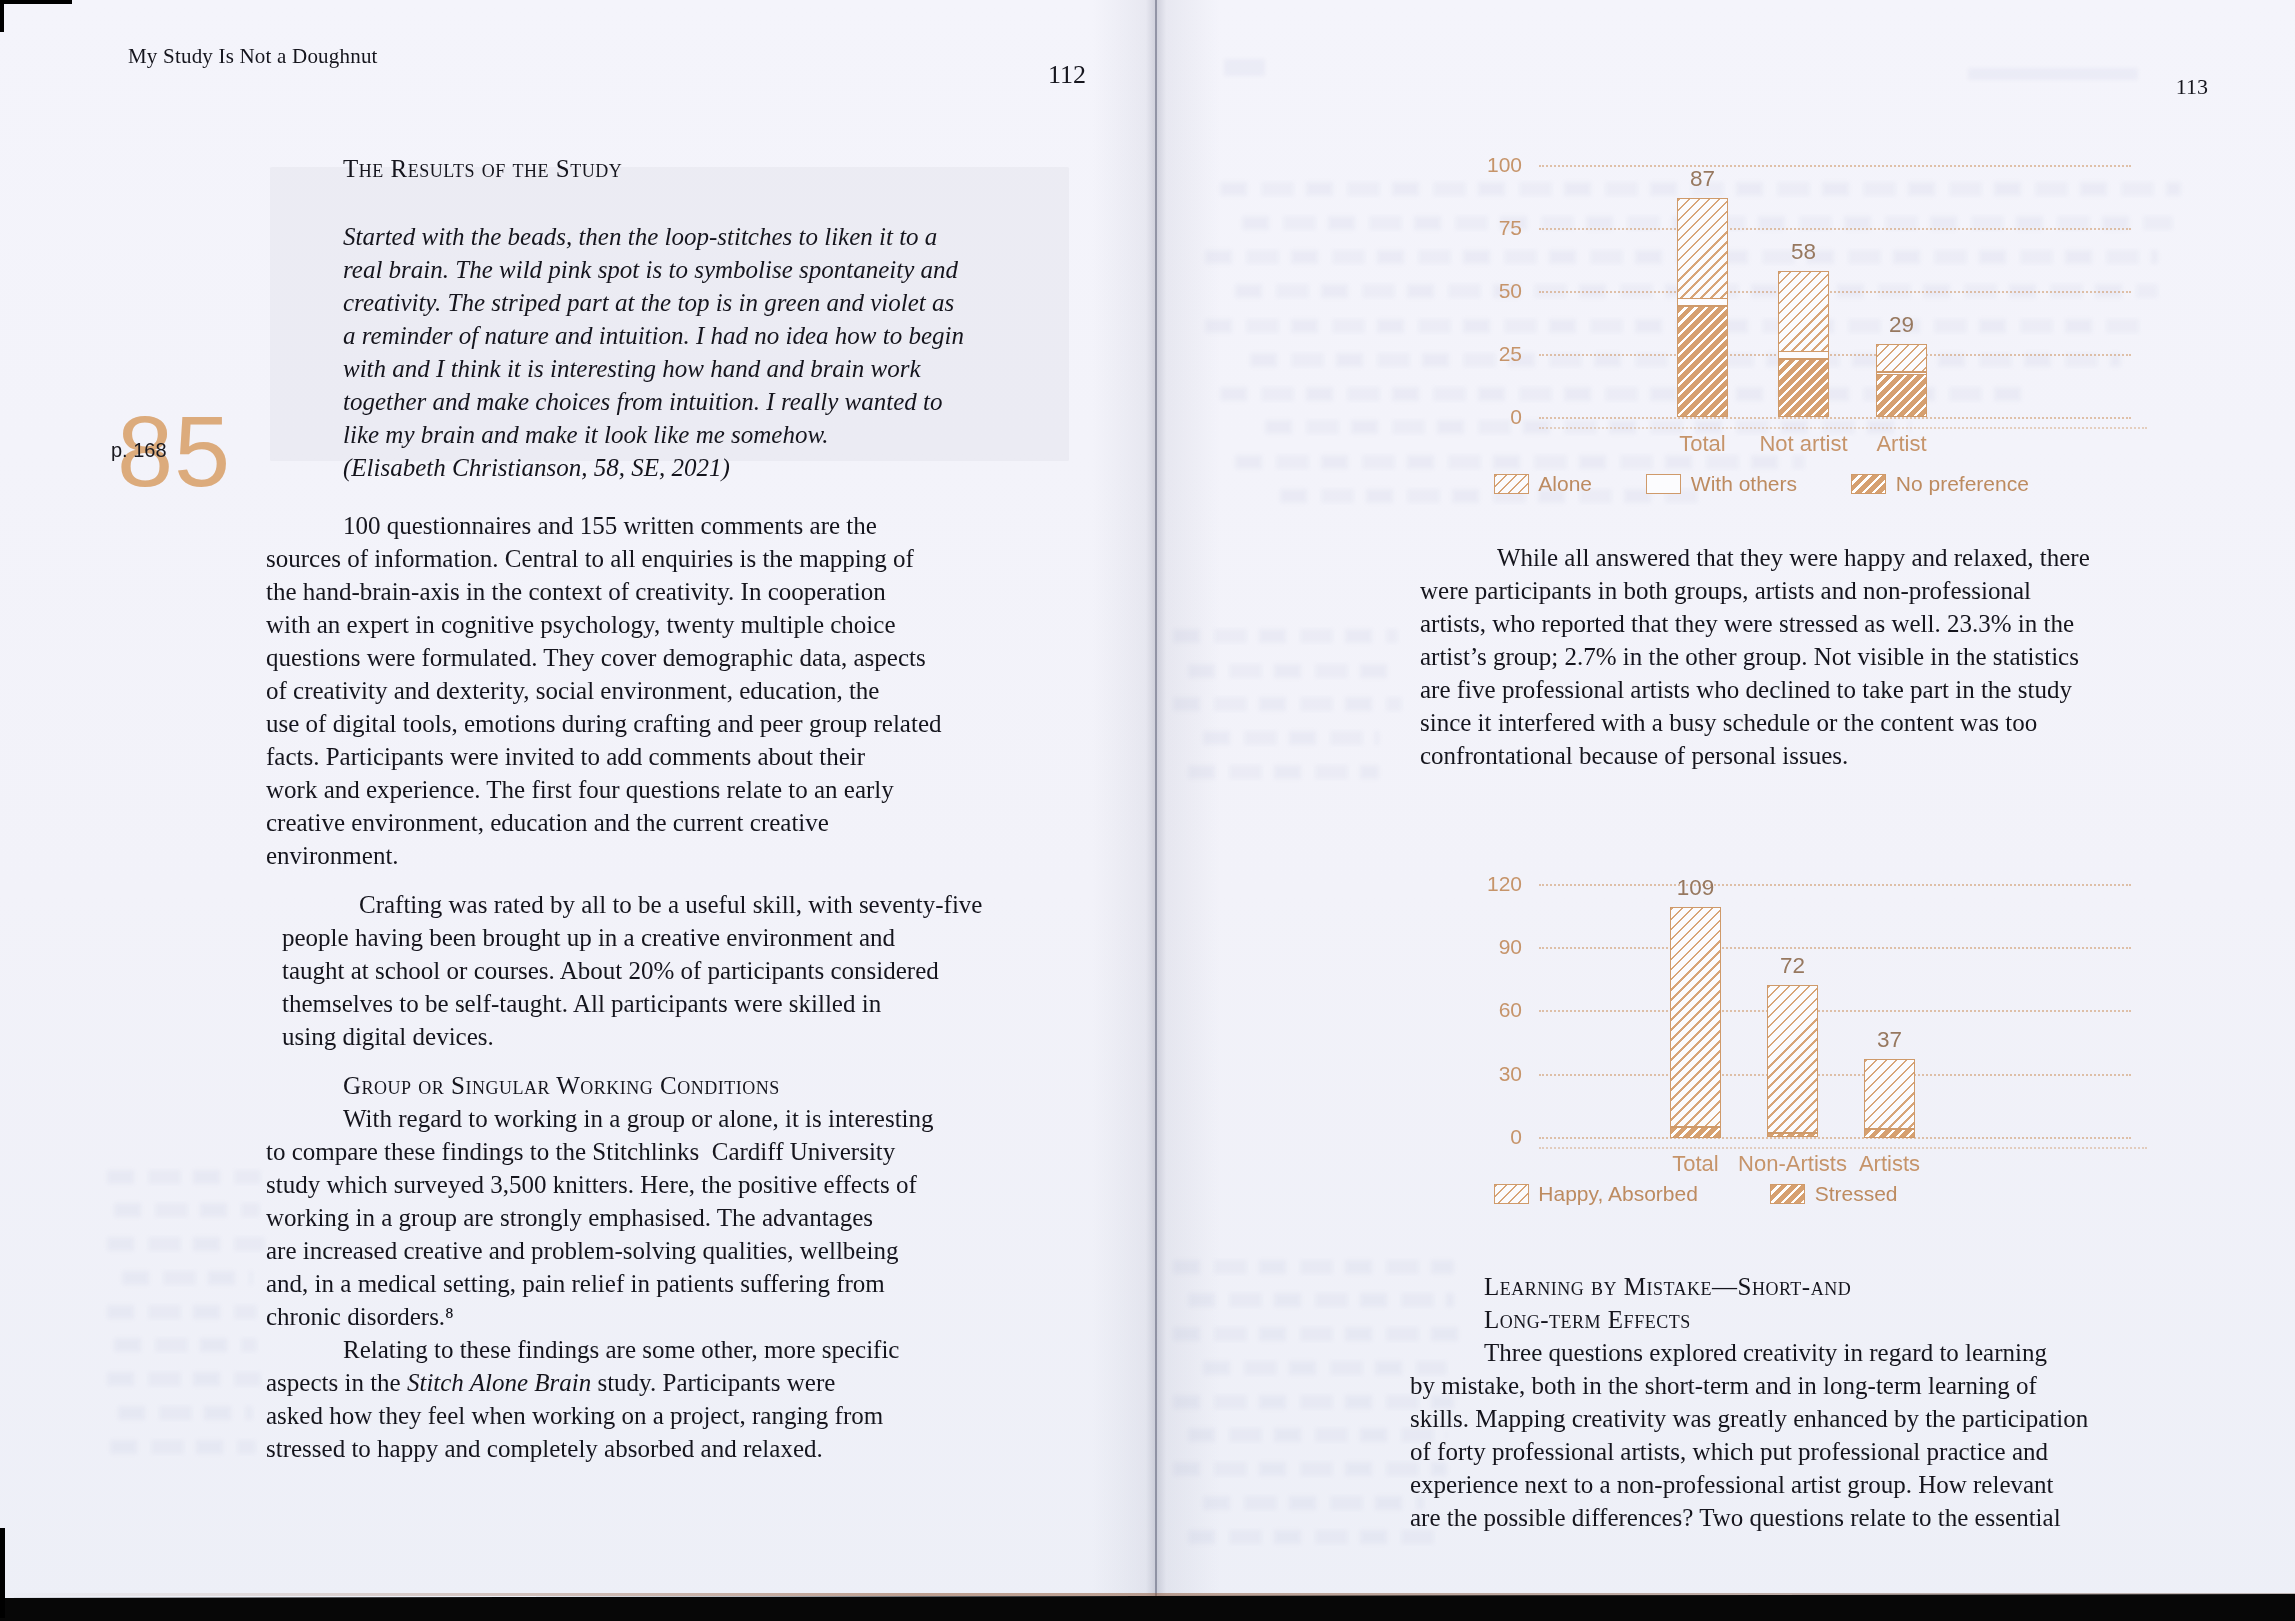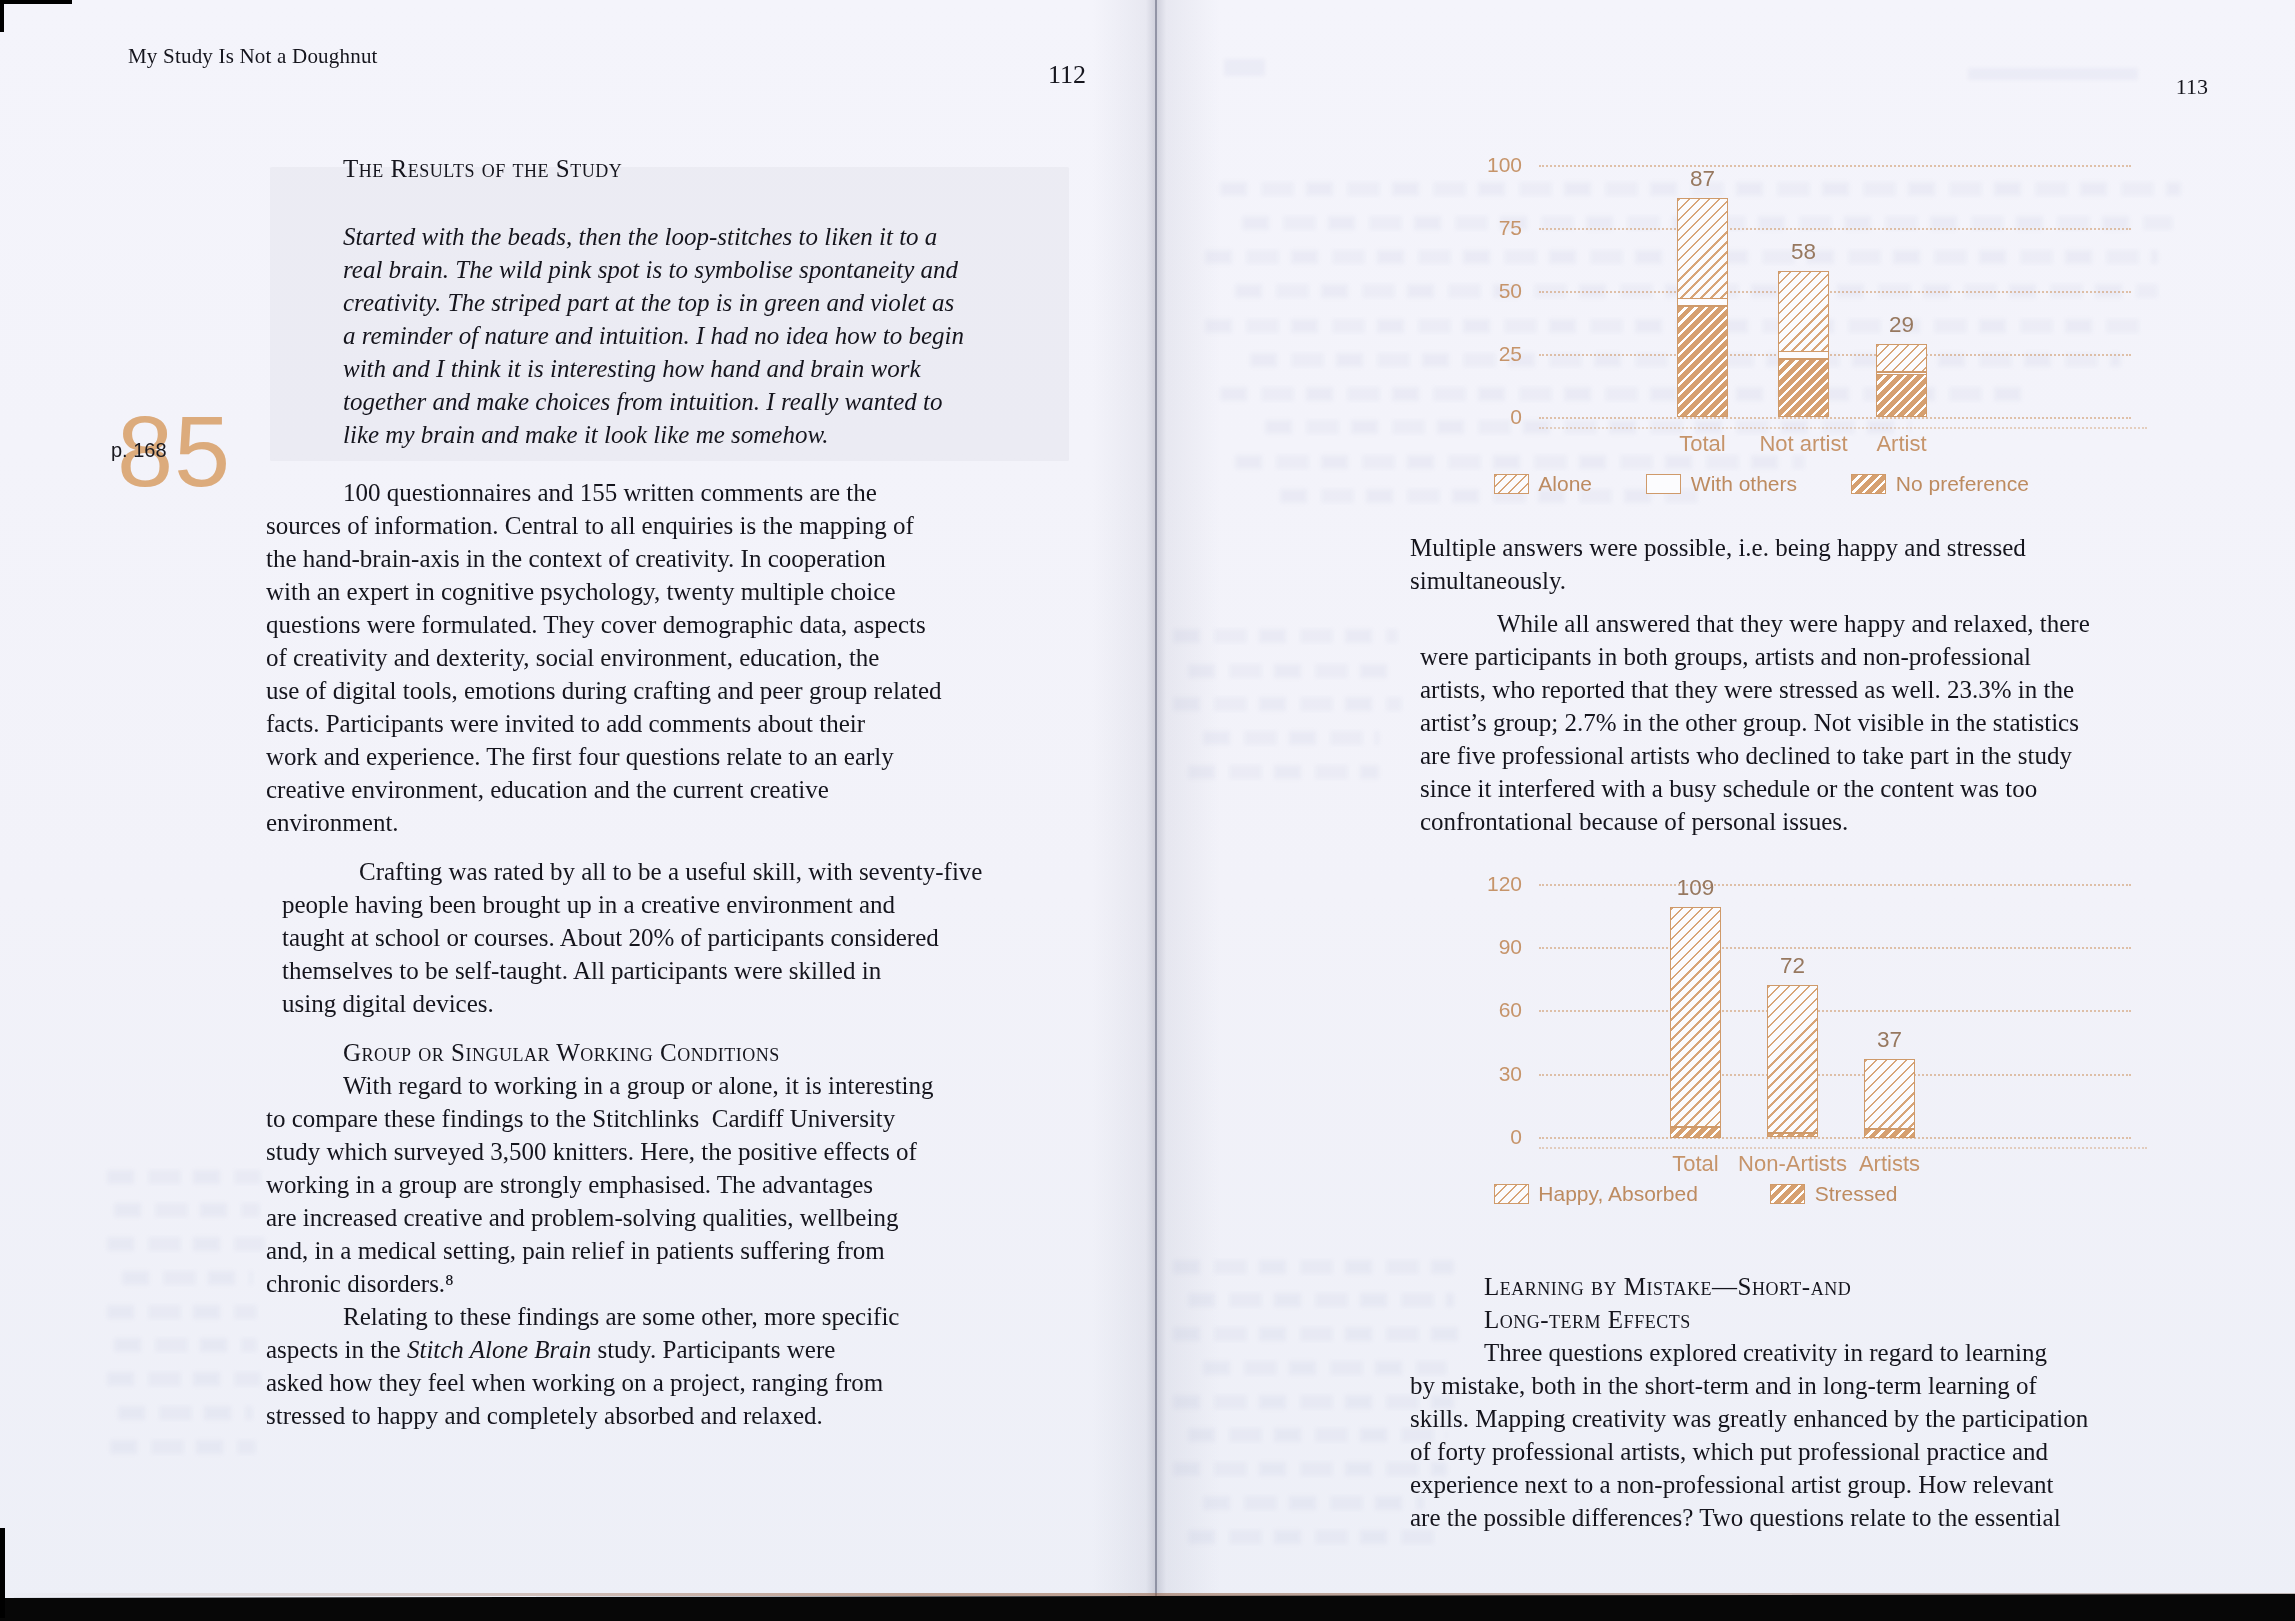--- a/index.html
+++ b/index.html
@@ -112,20 +112,21 @@
   <div class="abs leftcol">
     <div class="scaps">The Results of the Study</div>
     <div class="quoteblk">
       <div class="pre">Started with the beads, then the loop-stitches to liken it to a
 real brain. The wild pink spot is to symbolise spontaneity and
 creativity. The striped part at the top is in green and violet as
 a reminder of nature and intuition. I had no idea how to begin
 with and I think it is interesting how hand and brain work
 together and make choices from intuition. I really wanted to
 like my brain and make it look like me somehow.</div>
+      <div class="q-attr">(Elisabeth Christianson, 58, SE, 2021)</div>
     </div>
     <p class="pre indent p1" style="margin:25px 0 0 0;">100 questionnaires and 155 written comments are the
 sources of information. Central to all enquiries is the mapping of
 the hand-brain-axis in the context of creativity. In cooperation
 with an expert in cognitive psychology, twenty multiple choice
 questions were formulated. They cover demographic data, aspects
 of creativity and dexterity, social environment, education, the
 use of digital tools, emotions during crafting and peer group related
 facts. Participants were invited to add comments about their
 work and experience. The first four questions relate to an early
@@ -189,22 +190,20 @@
           <div class="lg-label">With others</div>
         </div>
         <div class="lg-item">
           <div class="lg-swatch pat-dense"></div>
           <div class="lg-label">No preference</div>
         </div>
       </div>
     </div>
 
   <div class="abs rightcol">
-    <p class="pre" style="margin:0;">Multiple answers were possible, i.e. being happy and stressed
-simultaneously.</p>
     <p class="pre indent" style="margin:10px;">While all answered that they were happy and relaxed, there
 were participants in both groups, artists and non-professional
 artists, who reported that they were stressed as well. 23.3% in the
 artist’s group; 2.7% in the other group. Not visible in the statistics
 are five professional artists who declined to take part in the study
 since it interfered with a busy schedule or the content was too
 confrontational because of personal issues.</p>
   </div>
 
   <div class="chart" id="chart2" style="left:1483px;top:852px;width:661px;height:360px;">

